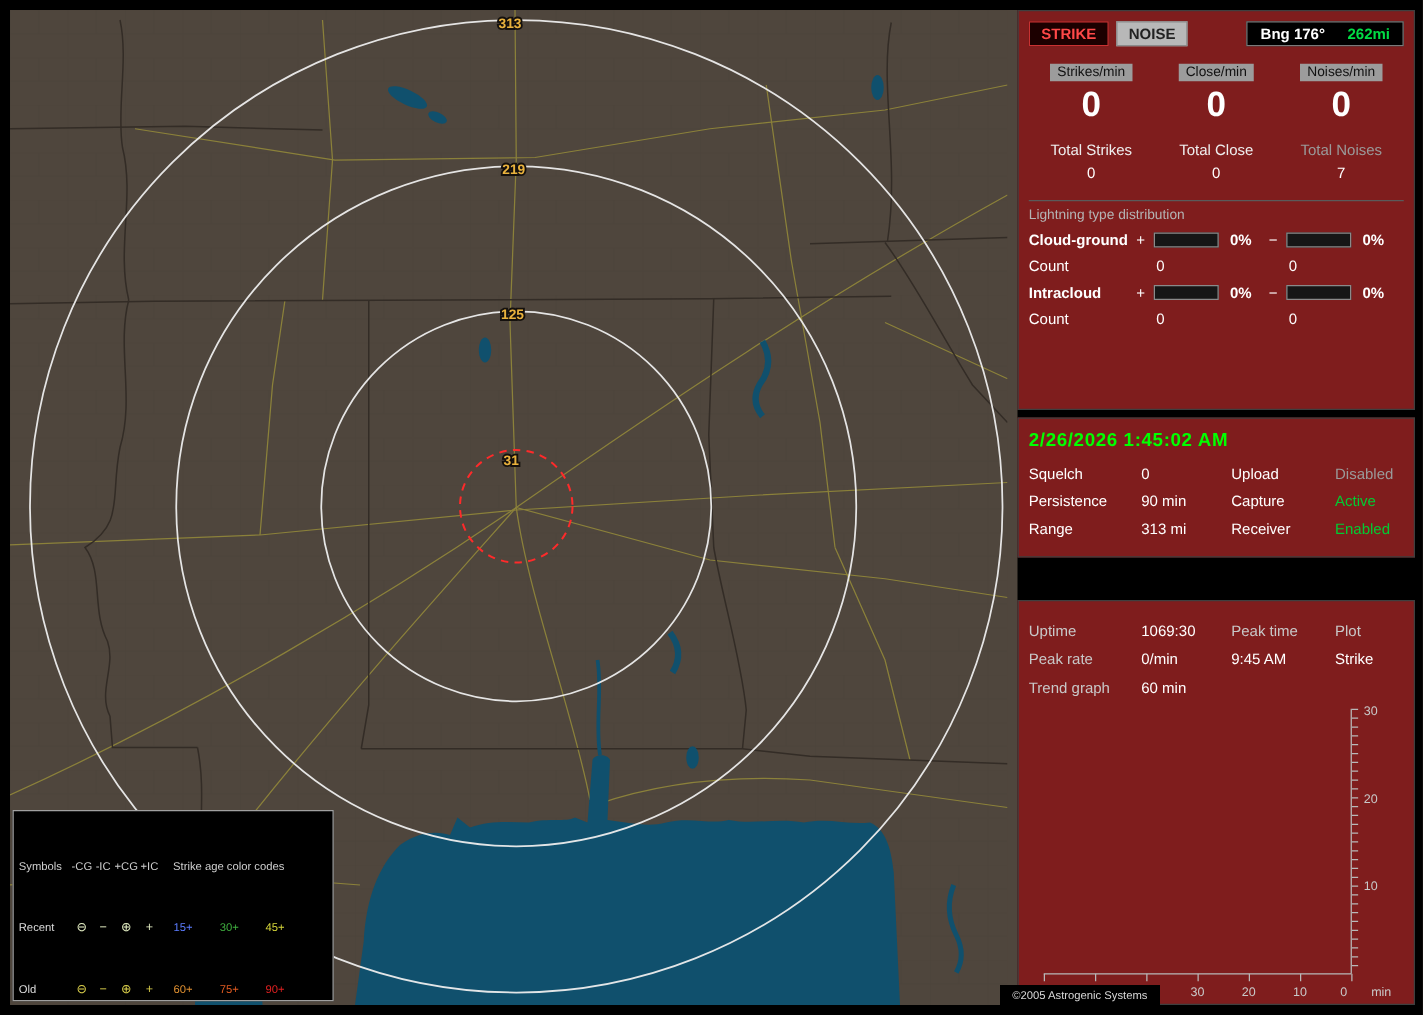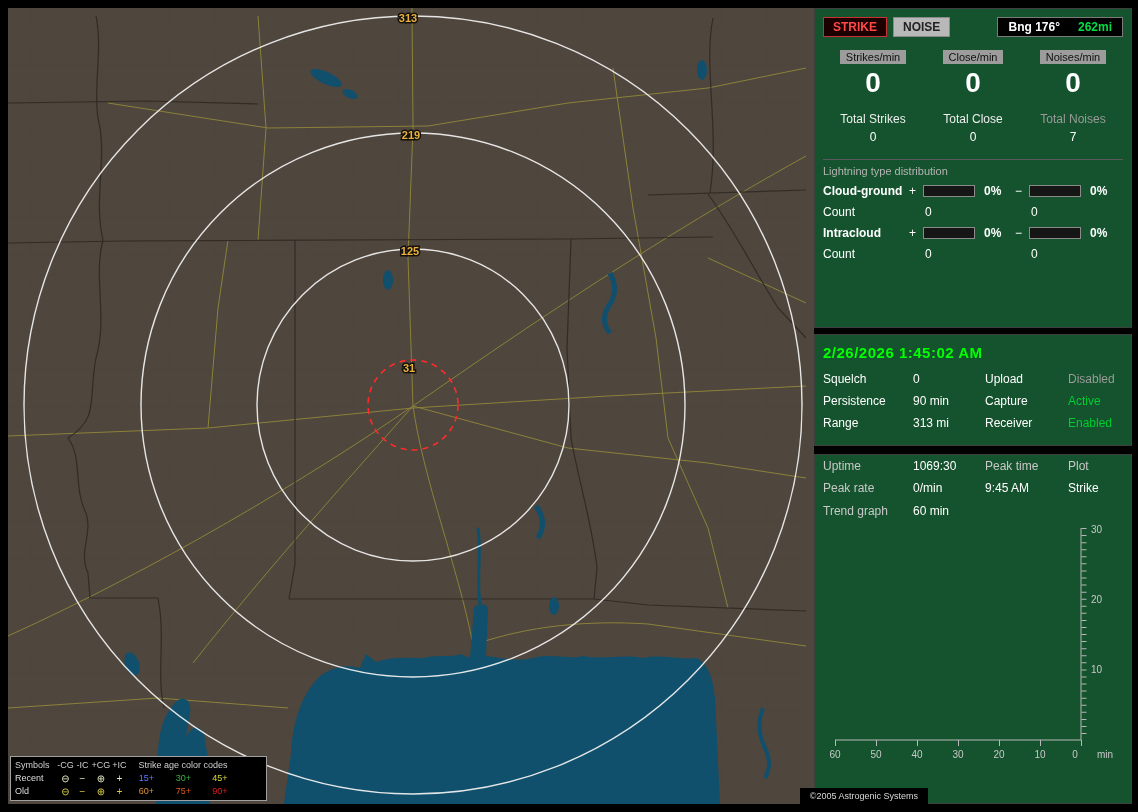--- a/index.html
+++ b/index.html
@@ -3,41 +3,41 @@
 <meta charset="utf-8">
 <style>
   html,body{margin:0;padding:0;background:#000;}
   .screen{position:relative;width:1138px;height:812px;background:#000;overflow:hidden;
           font-family:"Liberation Sans",sans-serif;color:#fff;}
   
   .map{position:absolute;left:8px;top:8px;width:920px;height:796px;background:#4f463d;overflow:hidden;}
   .map-svg{display:block;}
   .legend{position:absolute;left:2px;bottom:3px;width:247px;background:#000;border:1px solid #a0a0a0;
           font-size:9px;color:#ddd;padding:2px 4px;z-index:5;line-height:13px;}
-  .lg-grid{display:grid;grid-template-columns:42px 17px 17px 20px 17px 37px 37px 36px;align-items:center;}
+  .lg-grid{display:grid;grid-template-columns:42px 17px 17px 20px 17px 37px 37px 36px;align-items:center;margin-top:36px;}
   .lg-h{color:#cfcfcf;}
   .lg-c{text-align:center;}
   .lg-age{grid-column:6/9;text-align:center;}
   .sym{text-align:center;font-size:10px;}
   .r-recent .sym{color:#e2ecc2;}
   .r-old .sym{color:#d9ce4a;}
   .a15{color:#5b7cff;text-align:center;}
   .a30{color:#3fae3f;text-align:center;}
   .a45{color:#d6d63a;text-align:center;}
   .a60{color:#e09030;text-align:center;}
   .a75{color:#e05a20;text-align:center;}
   .a90{color:#e02020;text-align:center;}
   .copyright{position:absolute;right:0;bottom:0;background:#000;color:#d8d8d8;font-size:9px;
              padding:3px 10px;z-index:5;}
   
   .panel{position:absolute;left:814px;top:8px;width:318px;height:796px;background:#000;font-size:12px;}
-  .box{border:1px solid #3f3f3f;background:#14532d;box-sizing:border-box;position:absolute;left:0;right:0;}
+  .box{border:1px solid #3f3f3f;background:#7f1d1d;box-sizing:border-box;position:absolute;left:0;right:0;}
   .box-a{top:0;height:320px;padding:8px;}
   .box-b{top:326px;height:112px;padding:8px 8px;}
-  .box-c{top:446px;bottom:0;padding:4px 8px;}
+  .box-c{top:472px;bottom:0;padding:17px 8px;}
   .toprow{display:flex;align-items:center;gap:6px;}
   .btn-strike{border:1px solid #c83232;color:#ff4848;background:#1c0000;font-weight:bold;font-size:12px;
               padding:2px 9px;cursor:default;}
   .btn-noise{border:1px solid #8a8a8a;background:#b8b8b8;color:#222;font-weight:bold;font-size:12px;
              padding:2px 9px;cursor:default;}
   .bearing{margin-left:auto;border:1px solid #7a7a7a;display:flex;gap:18px;padding:2px 10px;
            font-weight:bold;background:#000;}
   .b-label{color:#fff;}
   .b-range{color:#00dd44;}
   .cols{display:grid;grid-template-columns:1fr 1fr 1fr;text-align:center;}

